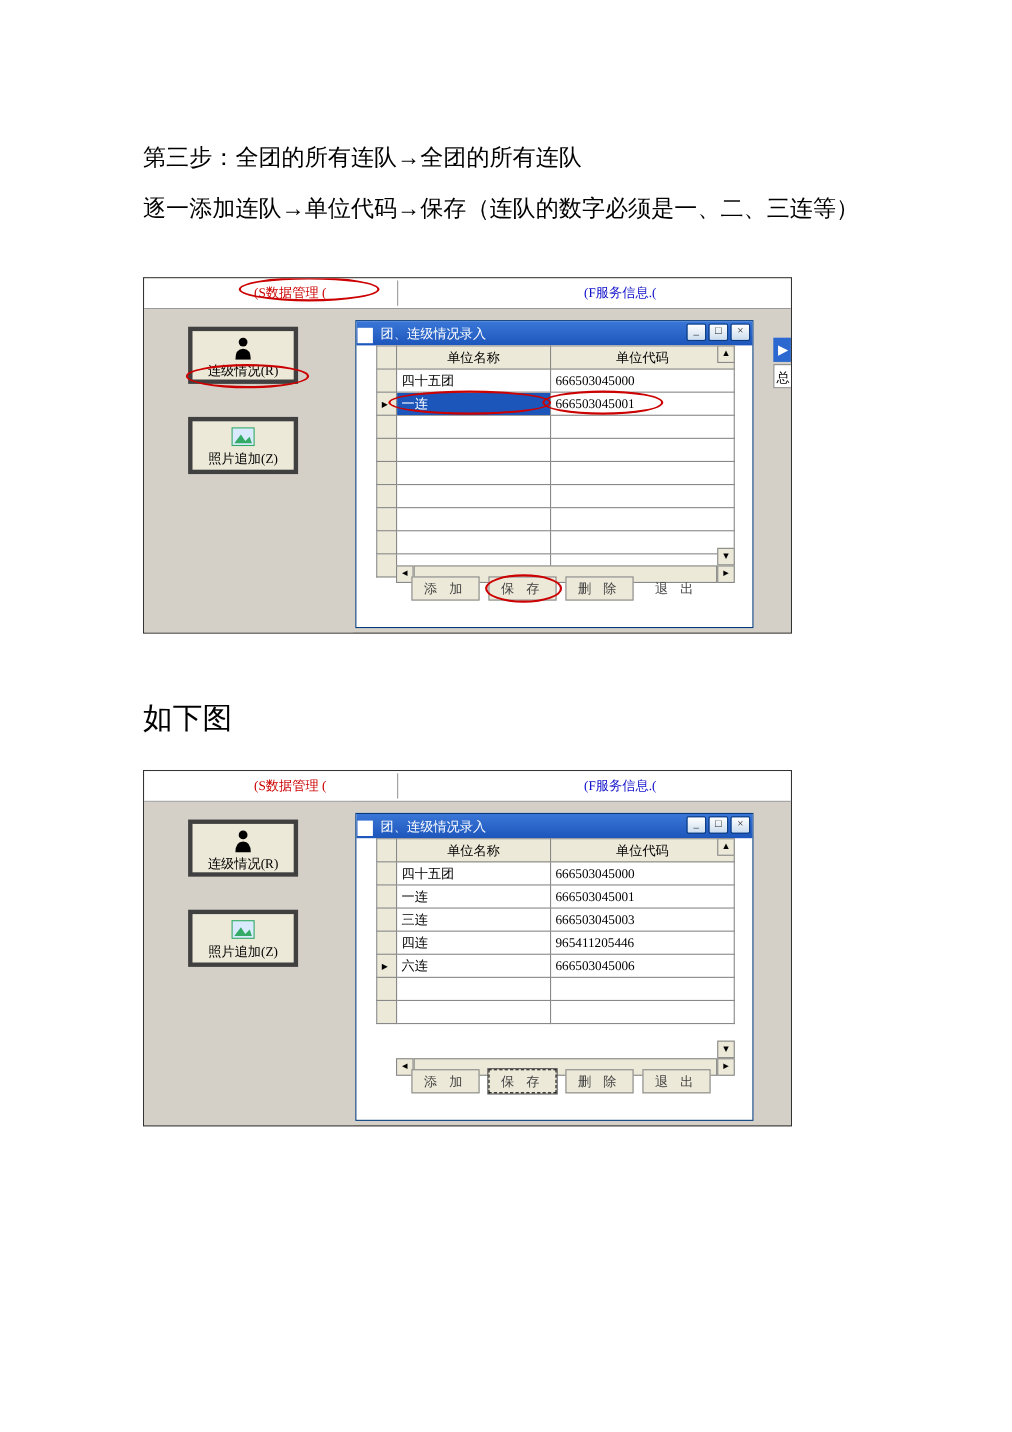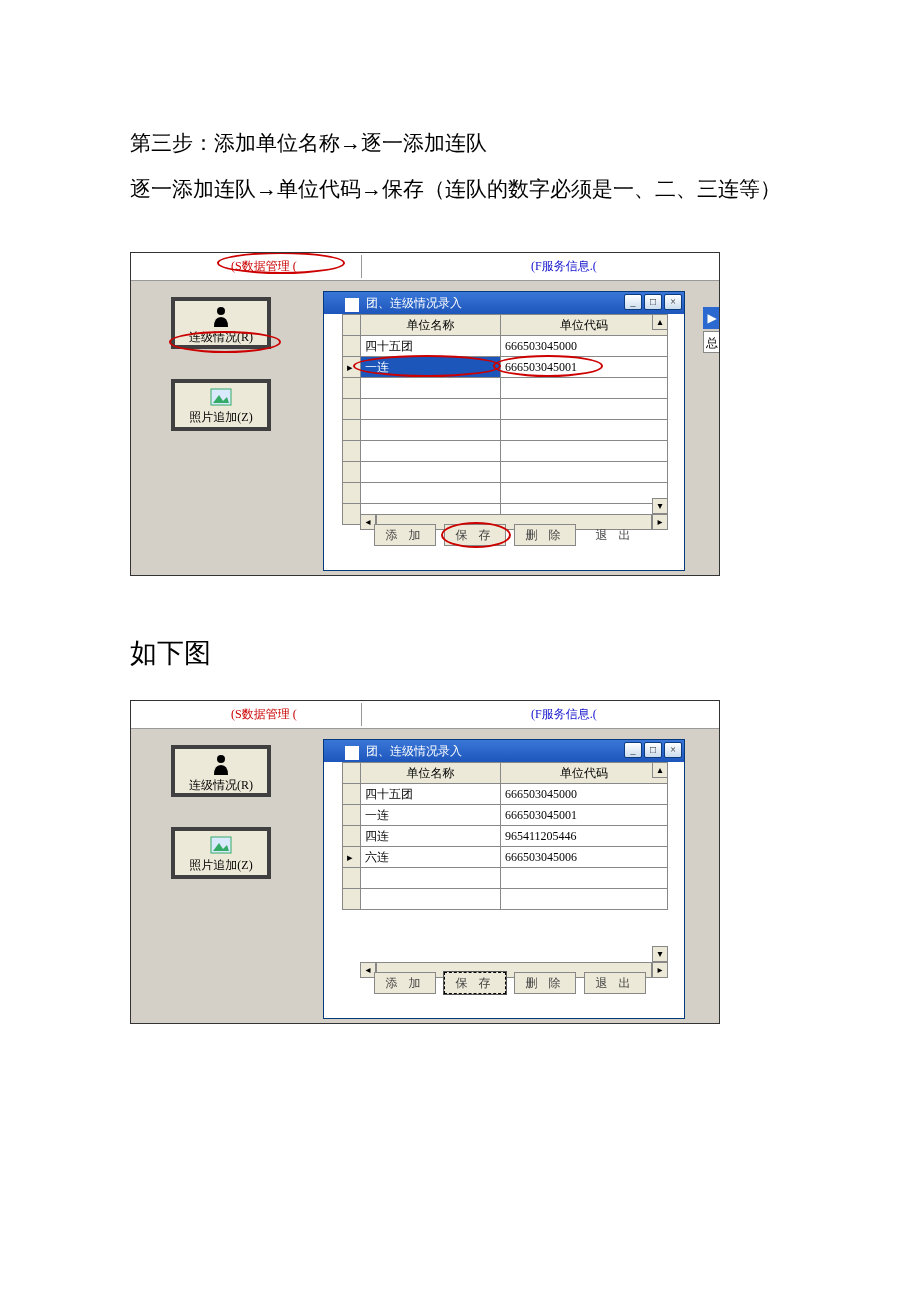--- a/index.html
+++ b/index.html
@@ -81,21 +81,21 @@
       width: 362px;
       height: 280px;
       background: #fff;
       border: 1px solid #053a7a;
     }
     .win-titlebar {
       height: 22px;
       background: linear-gradient(to bottom, #3a76d8, #1d56bb);
       color: #fff;
       font-size: 12px;
-      padding: 3px 21px;
+      padding: 3px 1px;
       position: relative;
     }
     .win-title-icon {
       display: inline-block;
       width: 14px; height: 14px;
       background: #fff;
       vertical-align: middle;
       margin-right: 4px;
     }
     .win-ctrl {
@@ -186,21 +186,21 @@
       font-size: 12px;
       text-align: center;
       line-height: 22px;
     }
     .side-tab-2 { top: 50px; background: #fff; color:#000; border:1px solid #888; }
   </style>
 </head>
 <body>
 
 <div class="doc-text">
-  <div>第三步：添加单位名称→逐一添加连队</div>
+  <div>第三步：全团的所有连队→全团的所有连队</div>
   <div>逐一添加连队→单位代码→保存（连队的数字必须是一、二、三连等）</div>
 </div>
 
 <div class="app-frame">
   <div class="menu-bar">
     <span class="menu-item menu-item-1">(S数据管理 (</span>
     <span class="red-ellipse" style="left:86px;top:-1px;width:128px;height:22px;"></span>
     <span class="menu-divider"></span>
     <span class="menu-item menu-item-2">(F服务信息.(</span>
   </div>
@@ -365,20 +365,25 @@
                 <td>四十五团</td>
                 <td>666503045000</td>
               </tr>
           <tr>
                 <td class="grid-ind"><span class="grid-ind-arrow"></span></td>
                 <td>一连</td>
                 <td>666503045001</td>
               </tr>
           <tr>
                 <td class="grid-ind"><span class="grid-ind-arrow"></span></td>
+                <td>三连</td>
+                <td>666503045003</td>
+              </tr>
+          <tr>
+                <td class="grid-ind"><span class="grid-ind-arrow"></span></td>
                 <td>四连</td>
                 <td>965411205446</td>
               </tr>
           <tr>
                 <td class="grid-ind"><span class="grid-ind-arrow">▸</span></td>
                 <td>六连</td>
                 <td>666503045006</td>
               </tr>
           <tr>
                 <td class="grid-ind"></td>

